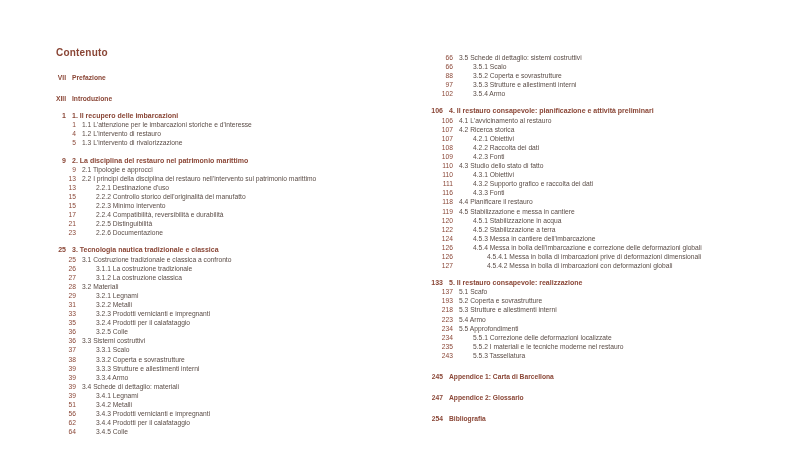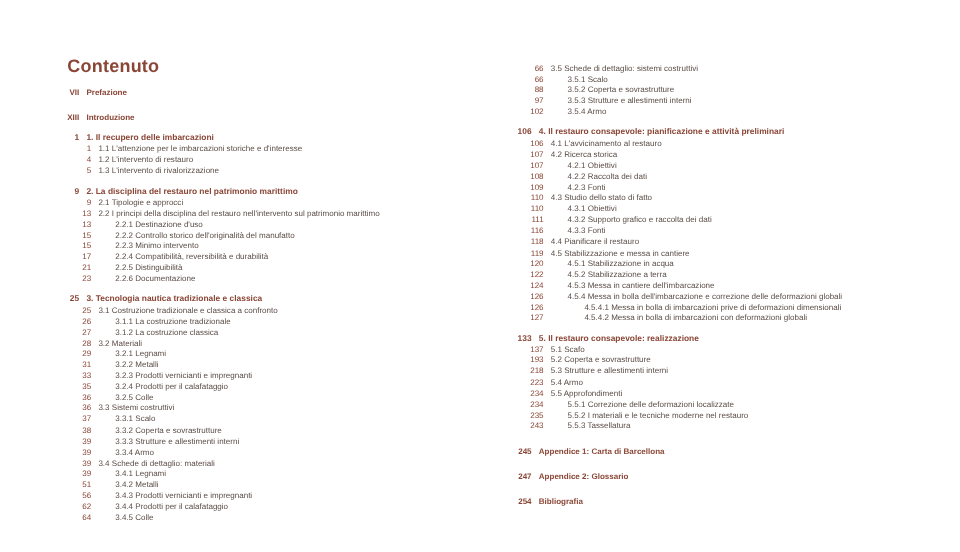--- a/index.html
+++ b/index.html
@@ -10,21 +10,21 @@
     overflow:hidden;
   }
   .page {
     position:relative;
     width:800px; height:460px;
     background:#ffffff;
   }
   .heading {
     position:absolute;
     left:56px; top:47px;
-    font-size:15px;
+    font-size:10px;
     font-weight:bold;
     letter-spacing:0.2px;
   }
   .col {
     position:absolute;
     font-size:6.7px;
     width:372px;
   }
   .col-left  { left:40px;  top:69px; }
   .col-right { left:417px; top:53px; }

